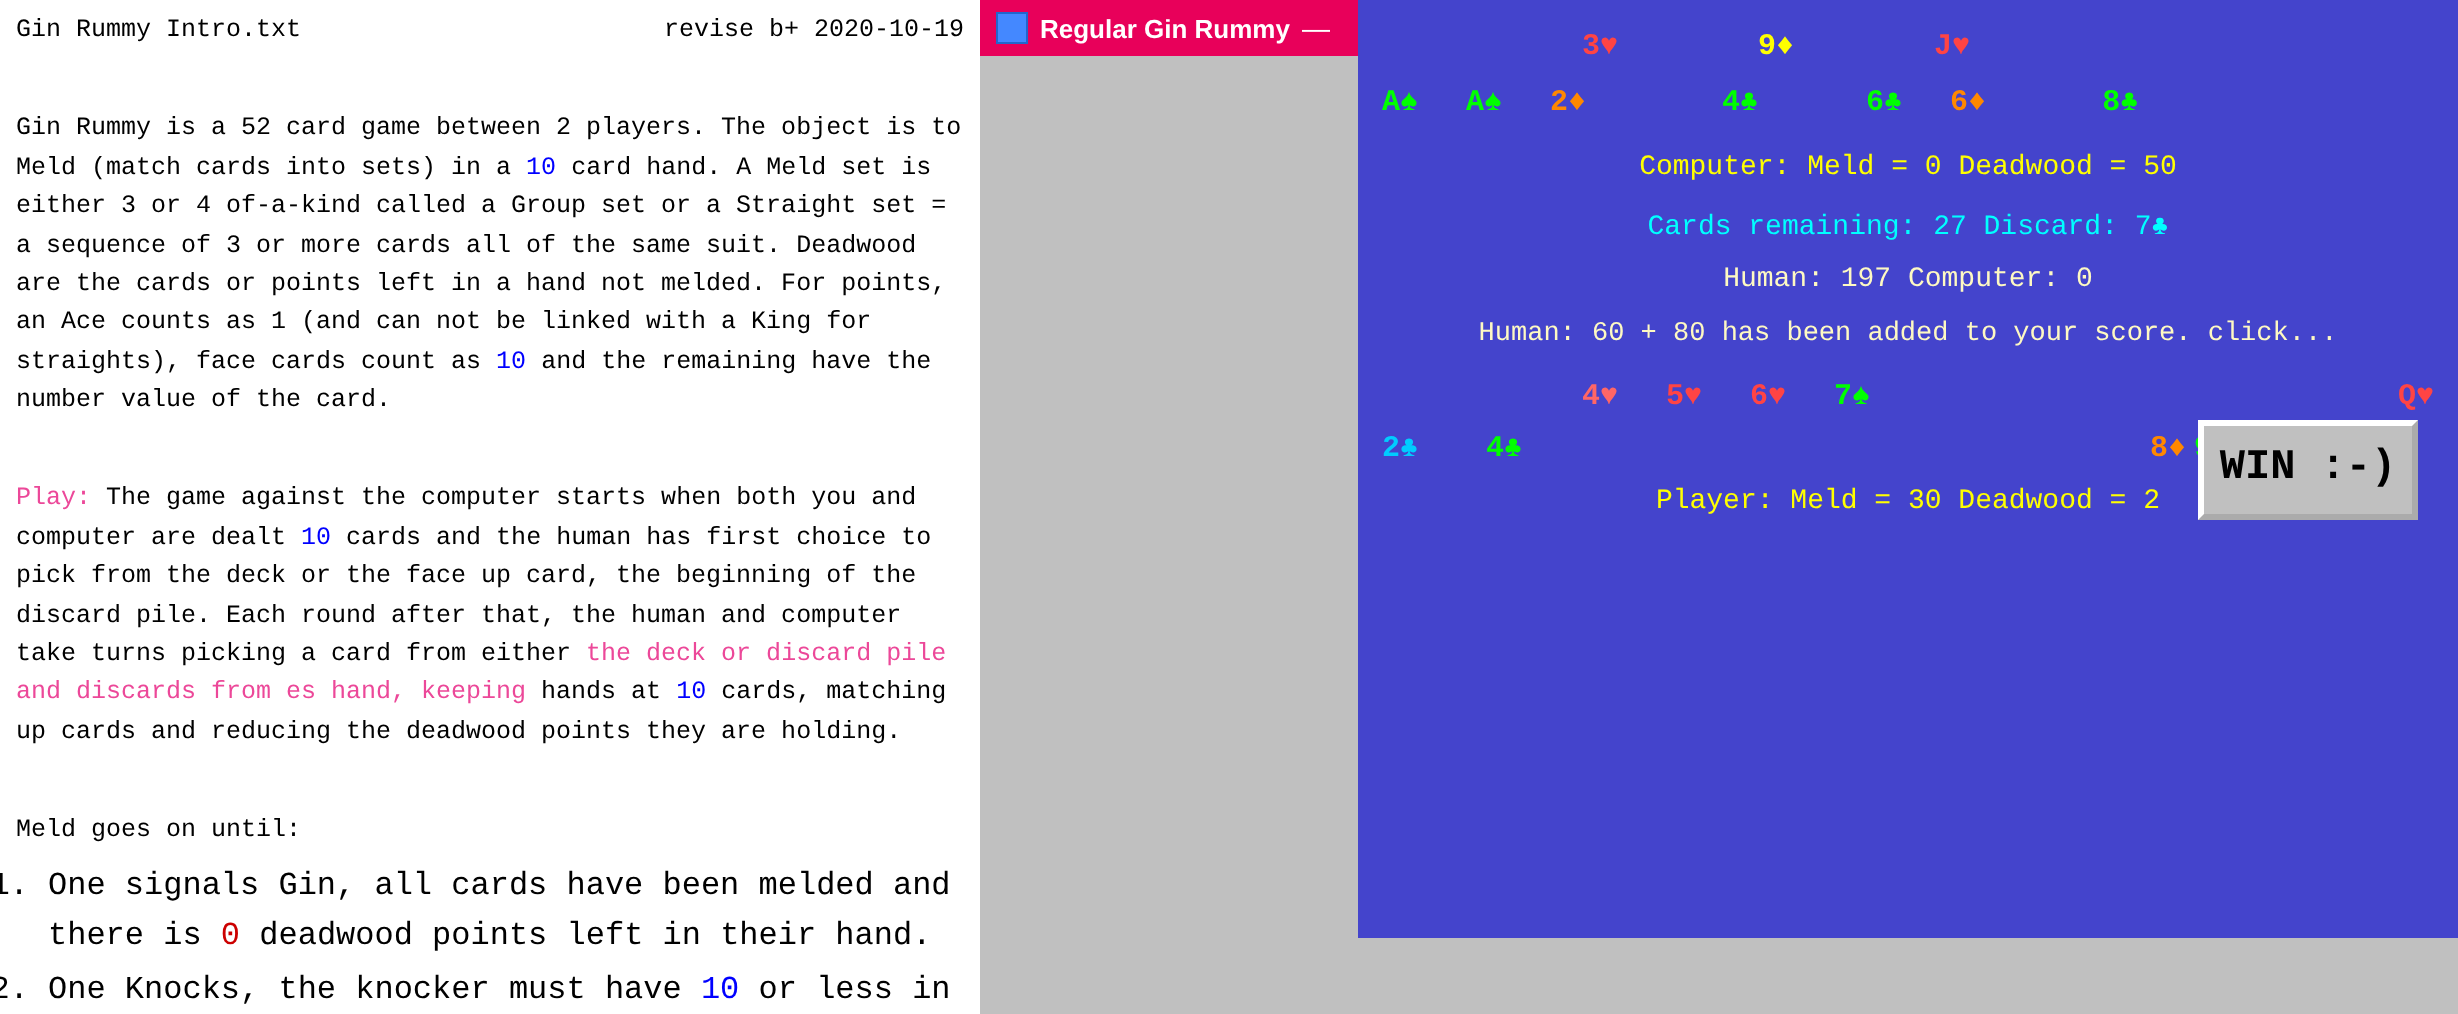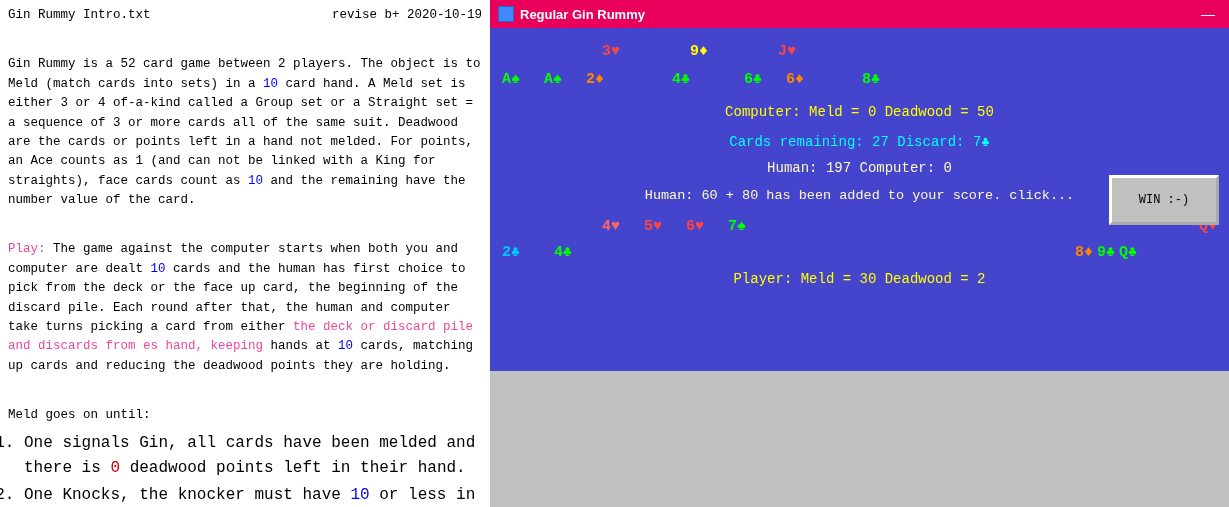--- a/index.html
+++ b/index.html
@@ -49,23 +49,22 @@
     }
     #left-panel ol li {
       font-size: 16px;
       line-height: 1.55;
       margin-bottom: 2px;
     }
 
     
     #right-panel {
       flex: 1;
-      height: 371px;
-      display: flex;
-      flex-direction: column;
+      height: 469px;
+      display: flex;
     }
 
     
     #title-bar {
       background: #e8005a;
       height: 28px;
       display: flex;
       align-items: center;
       padding: 0 8px;
       color: white;
@@ -288,15 +287,15 @@
         <span class="card card-orange" style="margin-right: 4px;">8♦</span>
         <span class="card card-green" style="margin-right: 4px;">9♣</span>
         <span class="card card-green" style="margin-right: 80px;">Q♣</span>
       </div>
 
       <div class="status-line status-yellow" style="margin-top: 4px;">
         <span>Player:   Meld = 30     Deadwood = 2</span>
       </div>
     </div>
 
-    <button id="win-button" style="position: absolute; right: 10px; top: 50%; transform: translateY(-50%); width: 110px; height: 50px; background: #c0c0c0; border: 3px outset #ffffff; font-size: 12px; font-weight: normal; font-family: 'Courier New', monospace; cursor: pointer;">WIN :-)</button>
+    <button id="win-button" style="position: absolute; right: 20px; top: 50%; transform: translateY(-50%); width: 110px; height: 50px; background: #c0c0c0; border: 3px outset #ffffff; font-size: 21px; font-weight: bold; font-family: 'Courier New', monospace; cursor: pointer;">WIN :-)</button>
   </div>
 </div>
 
 </body></html>

